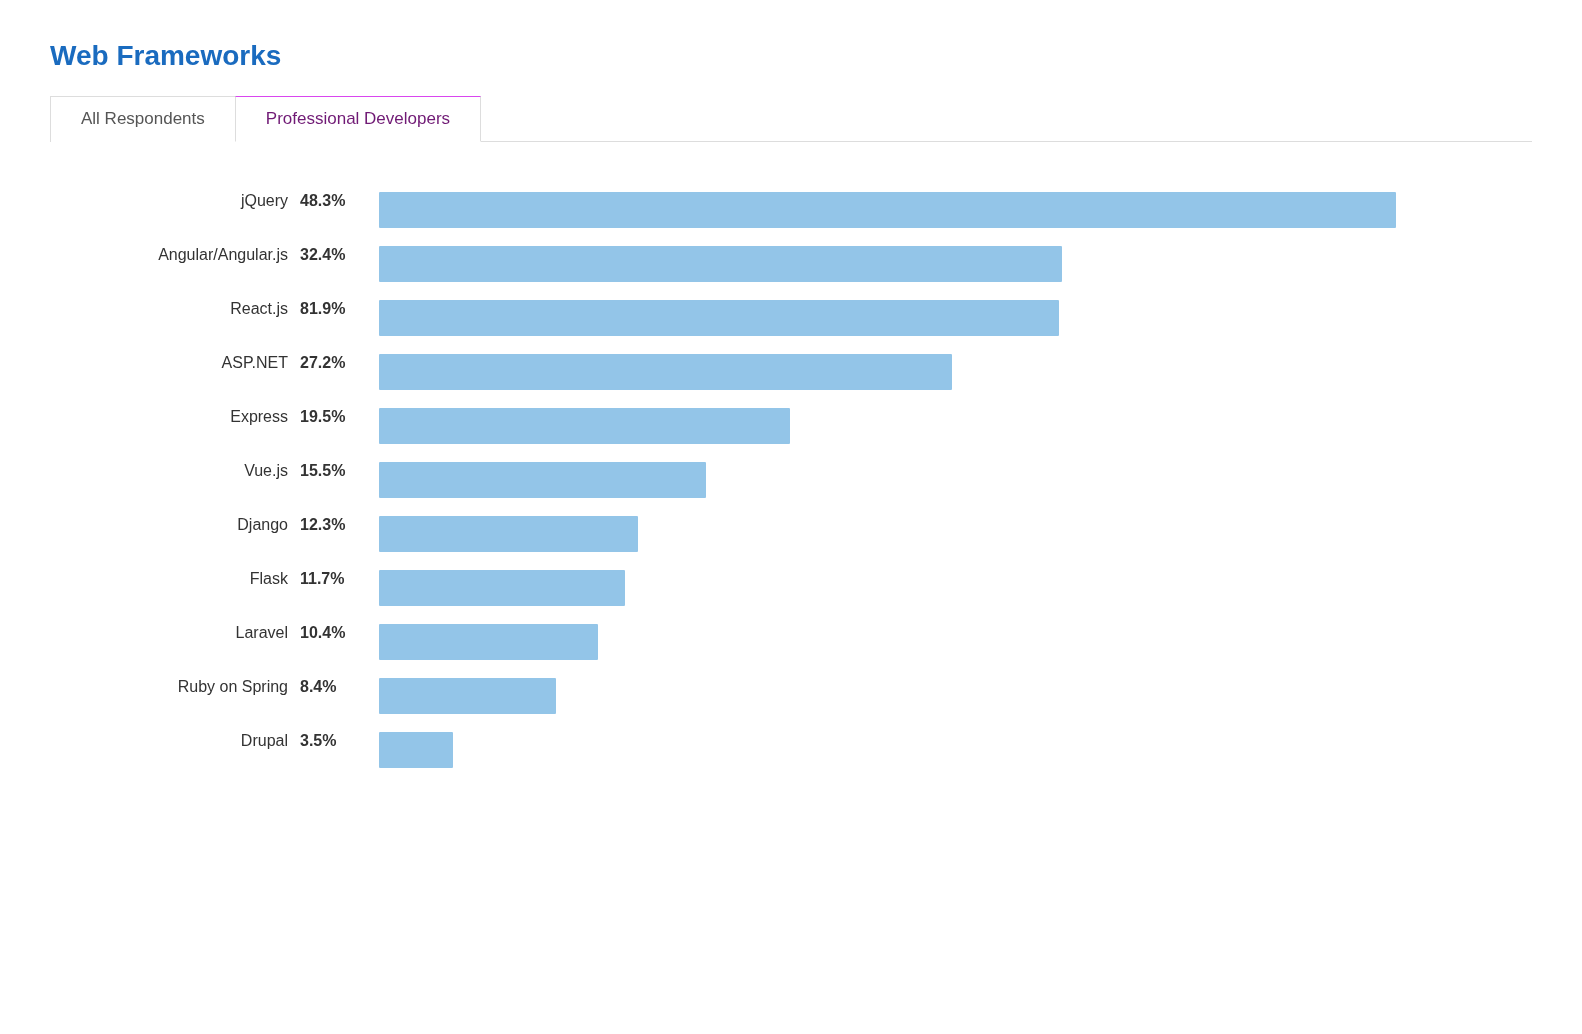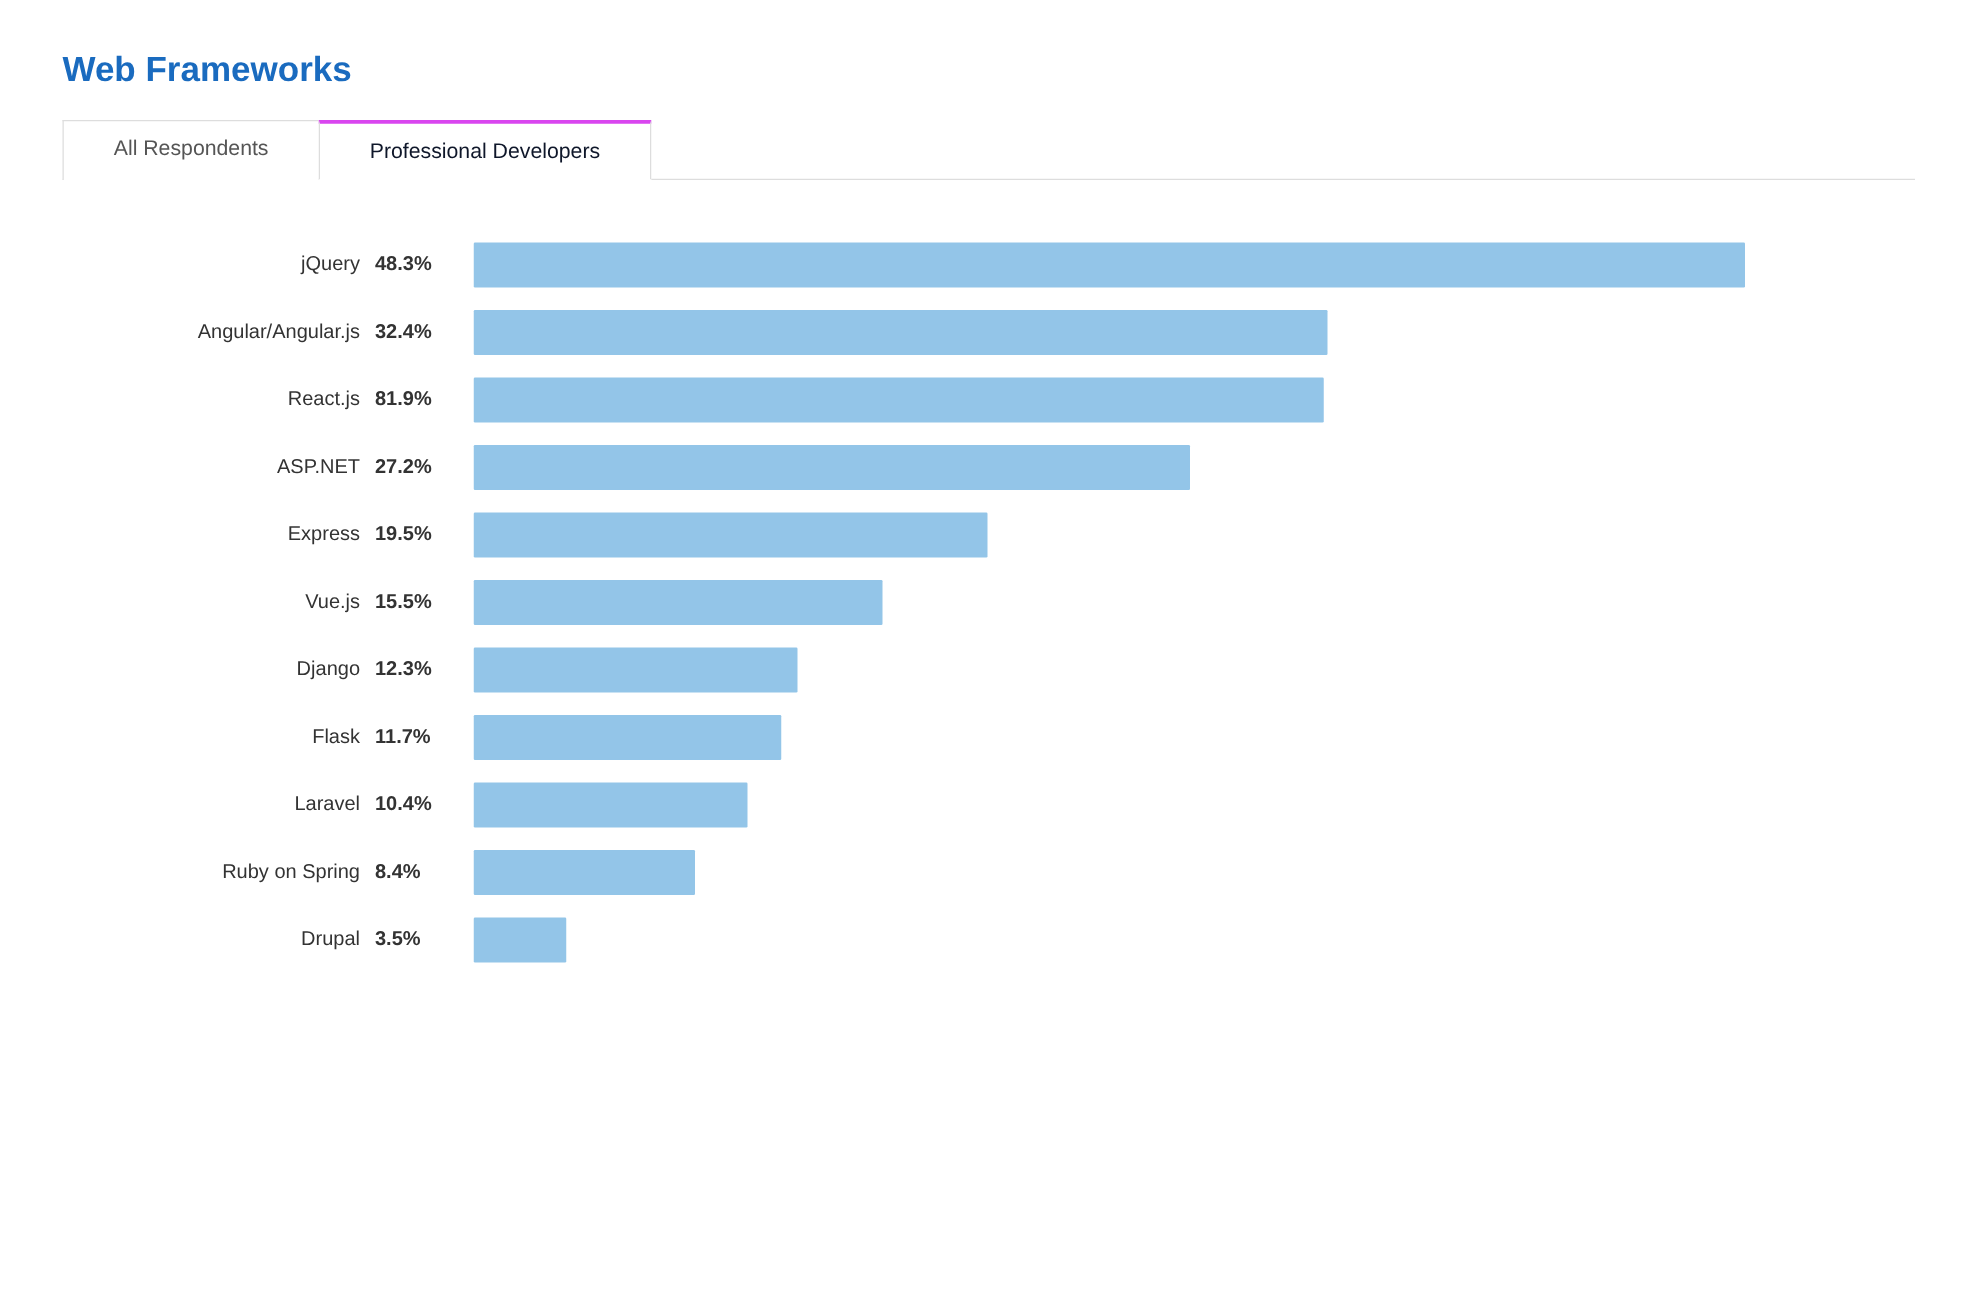--- a/index.html
+++ b/index.html
@@ -18,55 +18,55 @@
       margin-bottom: 23px;
     }
 
     .tabs {
       display: flex;
       border-bottom: 1px solid #ddd;
       margin-bottom: 40px;
     }
 
     .tab {
-      padding: 12px 40px;
+      padding: 12px 30px;
       font-size: 17px;
       cursor: pointer;
       color: #555;
       border: 1px solid #ddd;
       border-bottom: none;
       background: #fff;
       position: relative;
       top: 1px;
     }
 
     .tab:first-child {
       border-right: none;
     }
 
     .tab.active {
-      color: #0f172a;
+      color: #701a75;
       font-weight: 500;
-      border-top: 3px solid #d946ef;
+      border-top: 1px solid #d946ef;
       border-bottom: 1px solid #fff;
       z-index: 1;
     }
 
     .tab:not(.active) {
       border-top: 1px solid #ddd;
     }
 
     .chart-container {
       padding: 10px 0;
       max-width: 1400px;
     }
 
     .chart-row {
       display: flex;
-      align-items: center;
+      align-items: flex-start;
       margin-bottom: 18px;
     }
 
     .chart-label {
       text-align: right;
       width: 250px;
       min-width: 250px;
       font-size: 16px;
       color: #333;
       padding-right: 12px;

